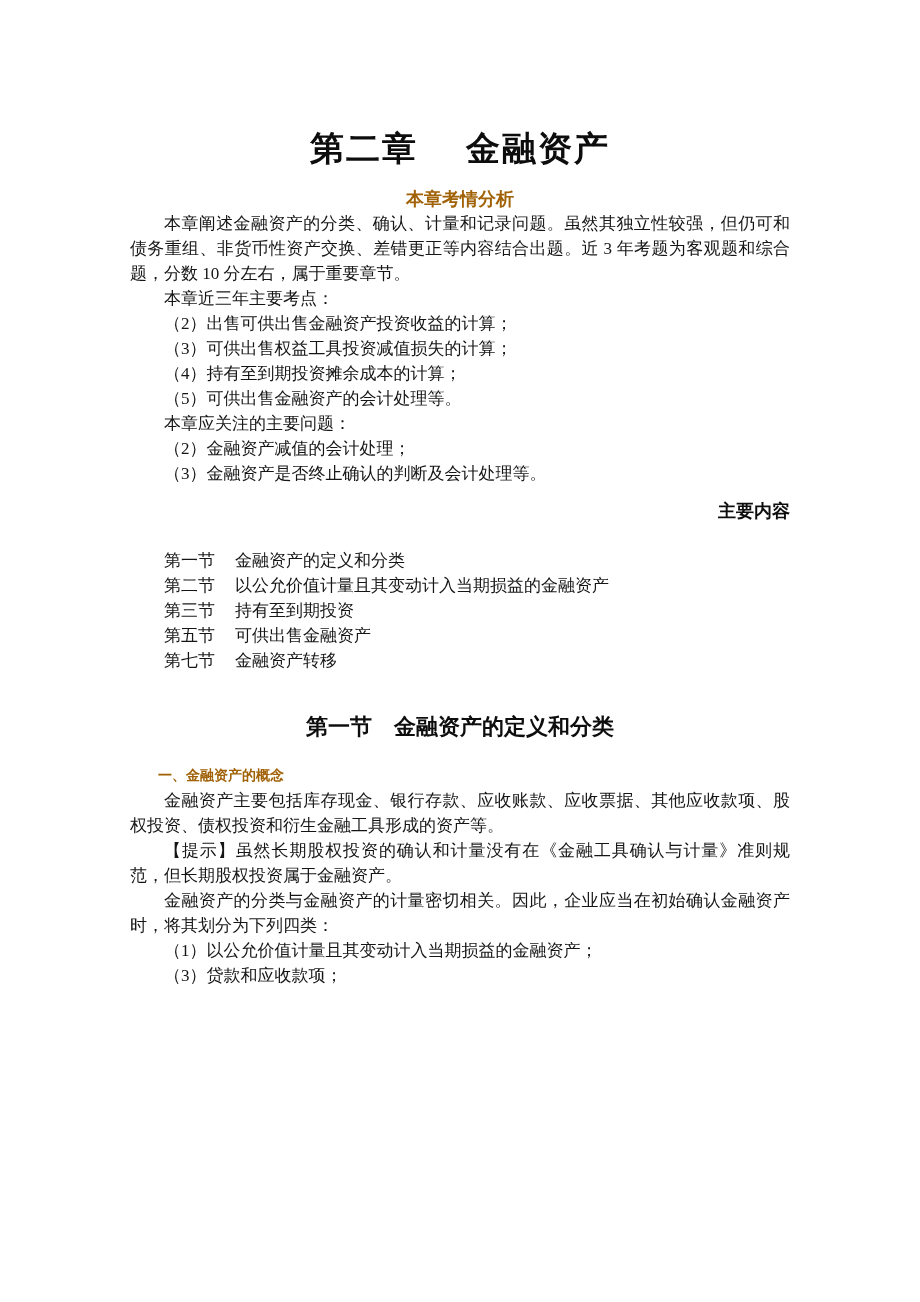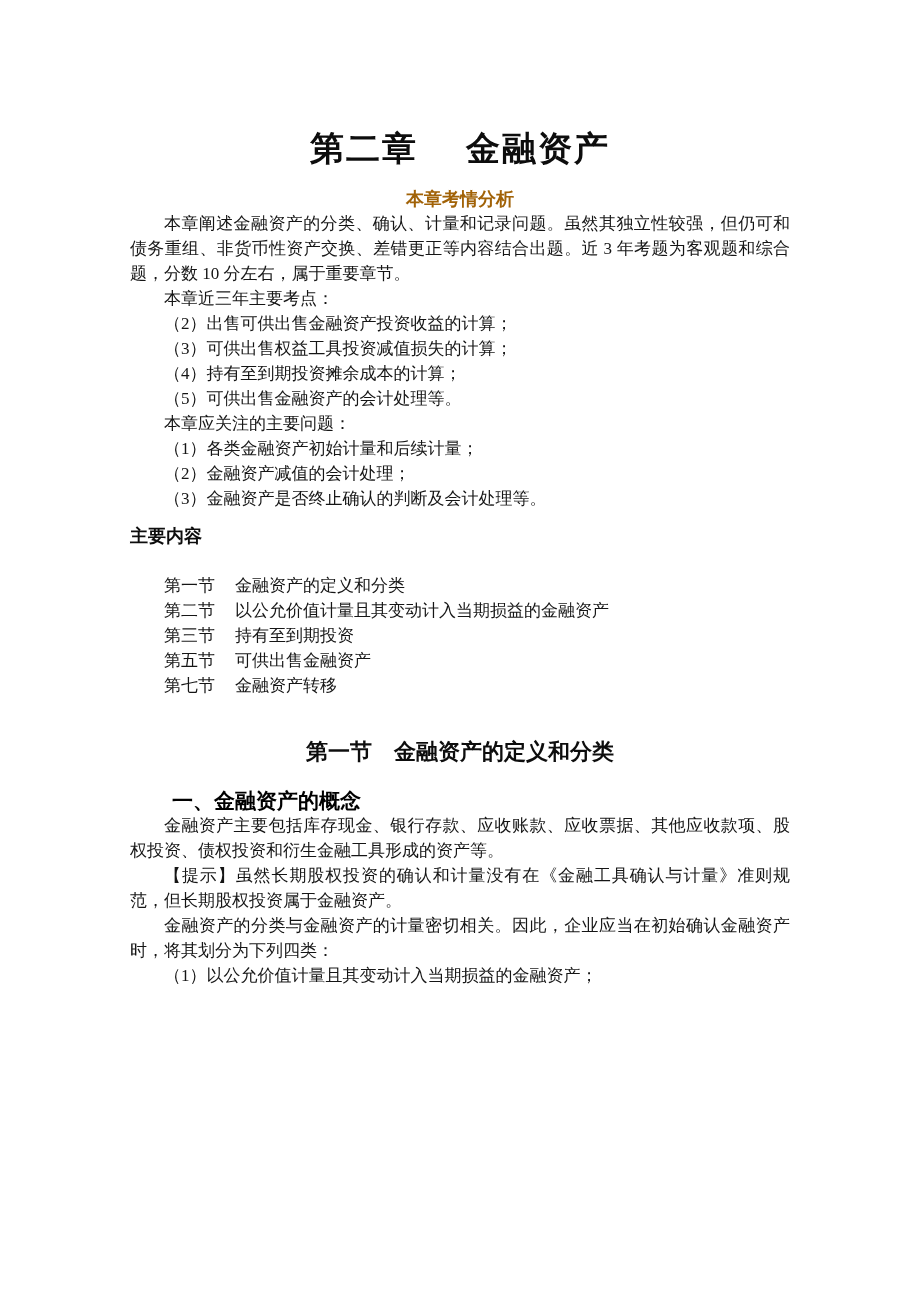--- a/index.html
+++ b/index.html
@@ -52,21 +52,21 @@
   }
   .line {
     text-indent: 2em;
     white-space: nowrap;
   }
   .intro { }
 
   .center-heading {
     margin-top: 13px;
     line-height: 24px;
-    text-align: left;
+    text-align: right;
     font-family: "Liberation Sans", "DejaVu Sans", sans-serif;
     font-weight: bold;
     font-size: 18px;
     color: #0d0d0d;
   }
 
   .toc { margin-top: 25px; }
   .toc-line {
     padding-left: 2em;
     line-height: 25px;
@@ -82,23 +82,23 @@
     font-weight: bold;
     font-size: 22px;
     color: #0d0d0d;
   }
   .section-heading .num { margin-right: 22px; }
 
   .sub-heading {
     text-indent: 2em;
     font-family: "Liberation Sans", "DejaVu Sans", sans-serif;
     font-weight: bold;
-    font-size: 21px;
+    font-size: 14px;
     line-height: 25px;
-    color: #000000;
+    color: #a16207;
   }
   .sub-heading.first { margin-top: 22px; }
 </style>
 </head>
 <body>
 
 <div class="doc-page">
   <div class="content">
 
     <h1 class="chapter-title" style="margin:0;"><span class="num">第二章</span><span>金融资产</span></h1>
@@ -108,21 +108,20 @@
     <div class="body-text">
       <p class="para intro">本章阐述金融资产的分类、确认、计量和记录问题。虽然其独立性较强，但仍可和债务重组、非货币性资产交换、差错更正等内容结合出题。近 3 年考题为客观题和综合题，分数 10 分左右，属于重要章节。</p>
 
       <p class="line">本章近三年主要考点：</p>
       <p class="line">（2）出售可供出售金融资产投资收益的计算；</p>
       <p class="line">（3）可供出售权益工具投资减值损失的计算；</p>
       <p class="line">（4）持有至到期投资摊余成本的计算；</p>
       <p class="line">（5）可供出售金融资产的会计处理等。</p>
 
       <p class="line">本章应关注的主要问题：</p>
-      <p class="line">（1）各类金融资产初始计量和后续计量；</p>
       <p class="line">（2）金融资产减值的会计处理；</p>
       <p class="line">（3）金融资产是否终止确认的判断及会计处理等。</p>
     </div>
 
     <p class="center-heading">主要内容</p>
 
     <div class="body-text toc">
       <p class="toc-line"><span class="toc-num">第一节</span><span>金融资产的定义和分类</span></p>
       <p class="toc-line"><span class="toc-num">第二节</span><span>以公允价值计量且其变动计入当期损益的金融资产</span></p>
       <p class="toc-line"><span class="toc-num">第三节</span><span>持有至到期投资</span></p>

